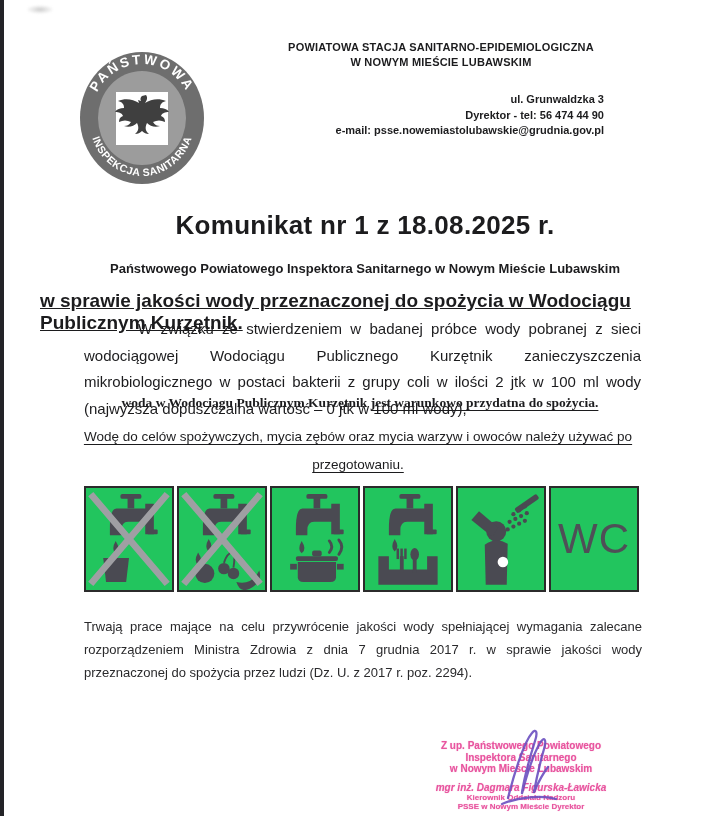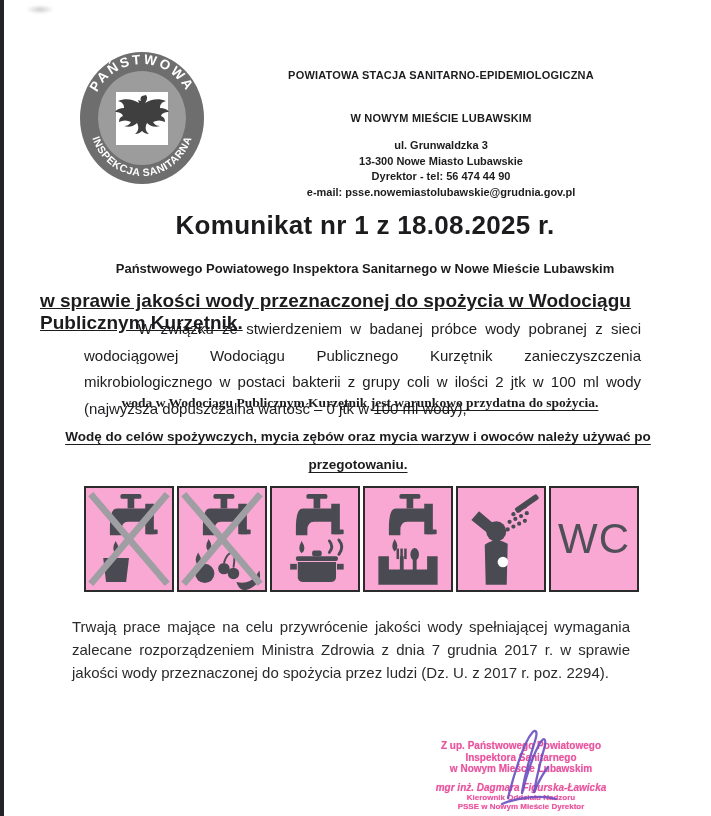--- a/index.html
+++ b/index.html
@@ -5,44 +5,44 @@
   html,body{margin:0;padding:0;background:#ffffff;}
   .page{
     position:relative;width:711px;height:816px;background:#ffffff;overflow:hidden;
     font-family:"Liberation Sans",sans-serif;color:#1c1c1e;
   }
   .edge-strip{position:absolute;left:0;top:0;width:4px;height:816px;background:#232327;}
   .smudge{position:absolute;left:26px;top:5px;width:28px;height:9px;border-radius:50%;
     background:radial-gradient(closest-side,#cccccc,rgba(220,220,220,0));filter:blur(1px);}
   .logo{position:absolute;left:78px;top:50px;}
   .header-block{position:absolute;left:278px;top:40px;width:326px;text-align:center;}
-  .org-line{font-size:11px;font-weight:bold;line-height:15px;letter-spacing:.2px;margin-top:28px;}
-  .addr-block{margin-top:12px;}
+  .org-line{font-size:11px;font-weight:bold;line-height:15px;letter-spacing:.2px;}
+  .addr-block{margin-top:22px;text-align:right;}
   .addr-line{font-size:11px;font-weight:bold;line-height:15.5px;}
   .doc-title{position:absolute;left:0;top:210px;width:730px;text-align:center;
     font-size:26px;font-weight:bold;letter-spacing:.3px;}
   .doc-sub1{position:absolute;left:40px;top:261px;width:650px;text-align:center;
     font-size:13px;font-weight:bold;}
   .doc-sub2{position:absolute;left:40px;top:290px;width:650px;text-align:left;
     font-size:19px;font-weight:bold;text-decoration:underline;}
   .body-par{position:absolute;left:84px;top:316px;width:557px;font-size:15px;
     line-height:26.5px;text-align:justify;text-indent:54px;}
   .statement{position:absolute;left:50px;top:395px;width:620px;text-align:center;
     font-size:13.5px;font-weight:bold;font-family:Liberation Serif, serif;}
   .u{text-decoration:underline;text-underline-offset:3px;text-decoration-thickness:1.4px;}
   .instruction{position:absolute;left:50px;top:423px;width:616px;text-align:center;
-    font-size:13.5px;font-weight:bold;line-height:28px;text-decoration:underline;
+    font-size:13.5px;font-weight:normal;line-height:28px;text-decoration:underline;
     text-underline-offset:3px;text-decoration-thickness:1.4px;}
   .picto-row{position:absolute;left:84px;top:486px;display:flex;gap:3px;}
-  .picto-box{width:90px;height:106px;border:2px solid #2b2b2b;background:#f9a8d4;
+  .picto-box{width:90px;height:106px;border:2px solid #2b2b2b;background:#22c55e;
     box-sizing:border-box;position:relative;}
   .picto-box svg{position:absolute;left:0;top:0;}
   .wc-box{display:flex;align-items:center;justify-content:center;}
   .wc-text{font-size:42px;font-weight:500;color:#4f4f57;letter-spacing:1px;}
-  .closing-par{position:absolute;left:72px;top:615px;width:558px;font-size:15px;
+  .closing-par{position:absolute;left:84px;top:615px;width:558px;font-size:13px;
     line-height:23px;text-align:justify;color:#2a2a2c;}
   .stamp{position:absolute;left:426px;top:740px;width:190px;text-align:center;
     color:#e8559f;text-shadow:0 0 1px rgba(232,85,159,.55);}
   .stamp-l1{font-size:10px;font-weight:bold;line-height:11.5px;}
   .stamp-name{margin-top:7px;font-size:10px;font-weight:bold;font-style:italic;line-height:11px;}
   .stamp-small{font-size:8px;font-weight:bold;line-height:9.5px;}
   .signature{position:absolute;left:64px;top:-14px;}
 </style>
 </head>
 <body>
@@ -65,28 +65,27 @@
     <text font-size="10.5" font-weight="bold" fill="#ffffff" letter-spacing="0.5">
       <textPath href="#sealBottom" startOffset="50%" text-anchor="middle">INSPEKCJA SANITARNA</textPath>
     </text>
   </svg>
 
   <div class="header-block">
     <div class="org-line">POWIATOWA STACJA SANITARNO-EPIDEMIOLOGICZNA</div>
     <div class="org-line">W NOWYM MIEŚCIE LUBAWSKIM</div>
     <div class="addr-block">
       <div class="addr-line">ul. Grunwaldzka 3</div>
-      <div class="addr-line">13-300 Nowe Miasto Lubawskie</div>
       <div class="addr-line">Dyrektor - tel: 56 474 44 90</div>
       <div class="addr-line">e-mail: psse.nowemiastolubawskie@grudnia.gov.pl</div>
     </div>
   </div>
 
   <div class="doc-title">Komunikat nr 1 z 18.08.2025 r.</div>
-  <div class="doc-sub1">Państwowego Powiatowego Inspektora Sanitarnego w Nowe Mieście Lubawskim</div>
+  <div class="doc-sub1">Państwowego Powiatowego Inspektora Sanitarnego w Nowym Mieście Lubawskim</div>
   <div class="doc-sub2">w sprawie jakości wody przeznaczonej do spożycia w Wodociągu Publicznym Kurzętnik.</div>
 
   <div class="body-par">W związku ze stwierdzeniem w badanej próbce wody pobranej z sieci wodociągowej Wodociągu Publicznego Kurzętnik zanieczyszczenia mikrobiologicznego w postaci bakterii z grupy coli w ilości 2 jtk w 100 ml wody (najwyższa dopuszczalna wartość – 0 jtk w 100 ml wody),</div>
 
   <div class="statement"><span>woda w Wodociągu Publicznym Kurzętnik </span><span class="u">jest warunkowo przydatna  do spożycia.</span></div>
 
   <div class="instruction">Wodę do celów spożywczych, mycia zębów oraz mycia warzyw i owoców należy używać po przegotowaniu.</div>
 
   <div class="picto-row">
 

